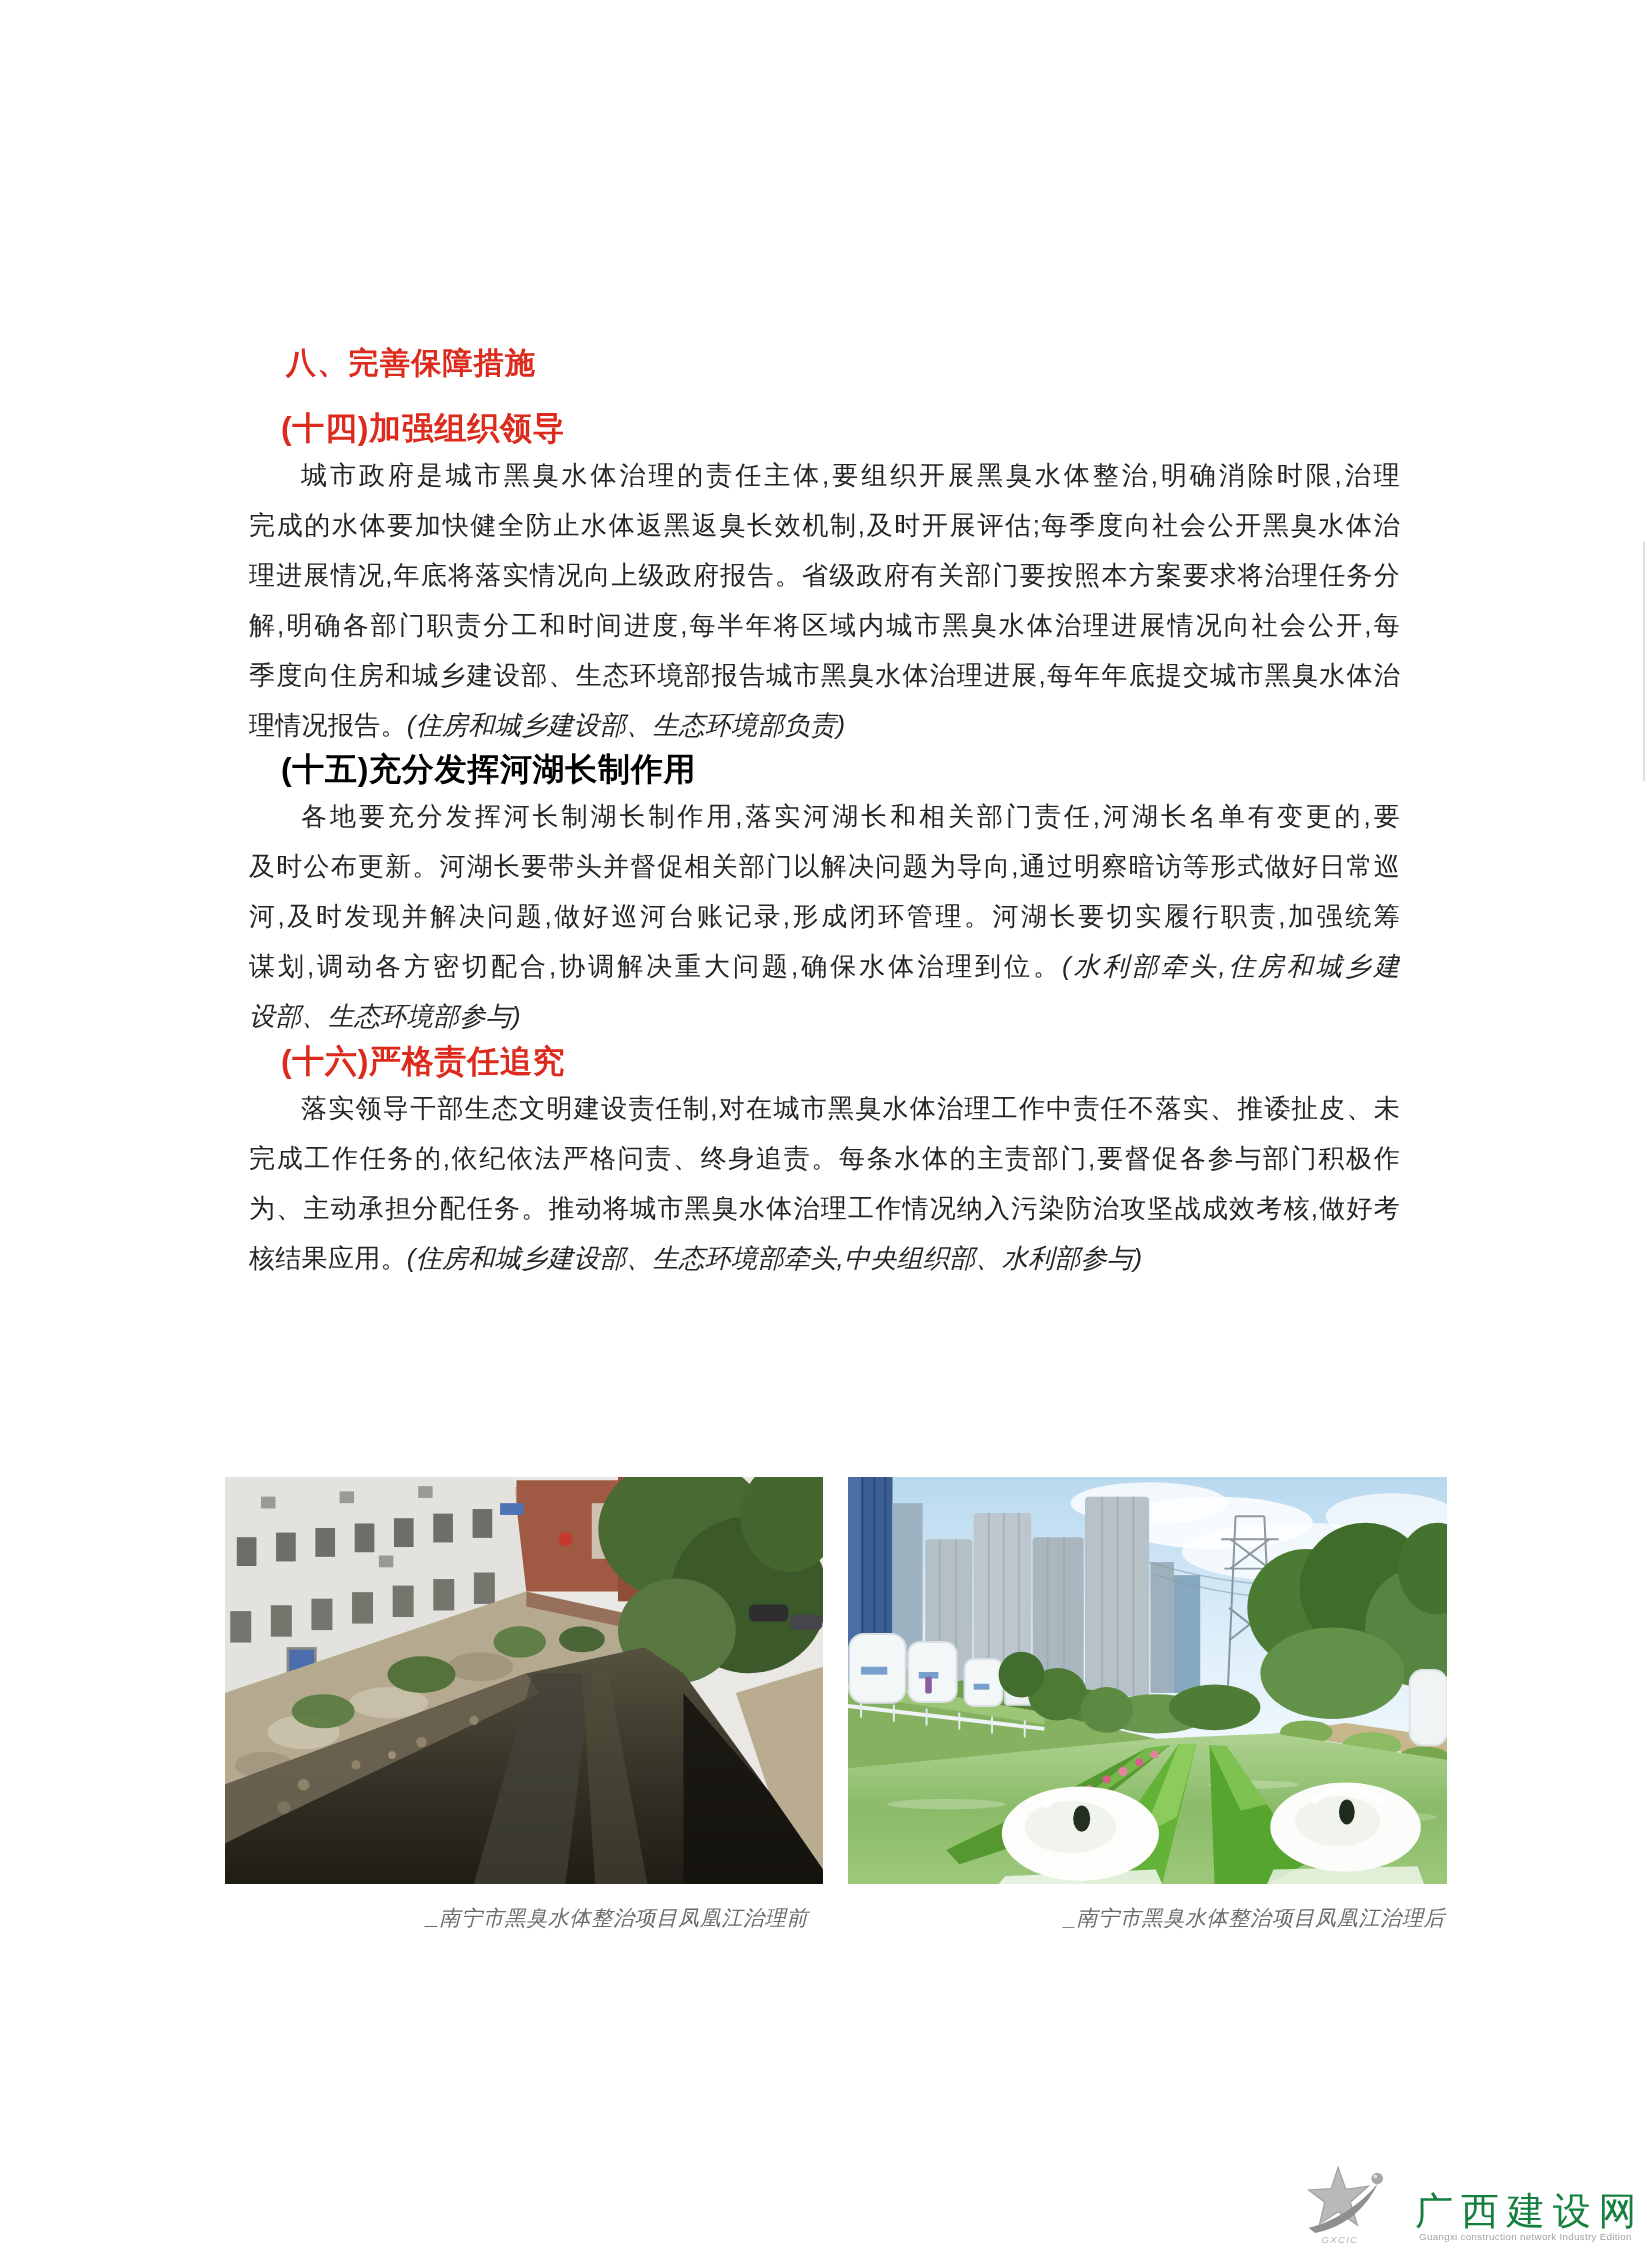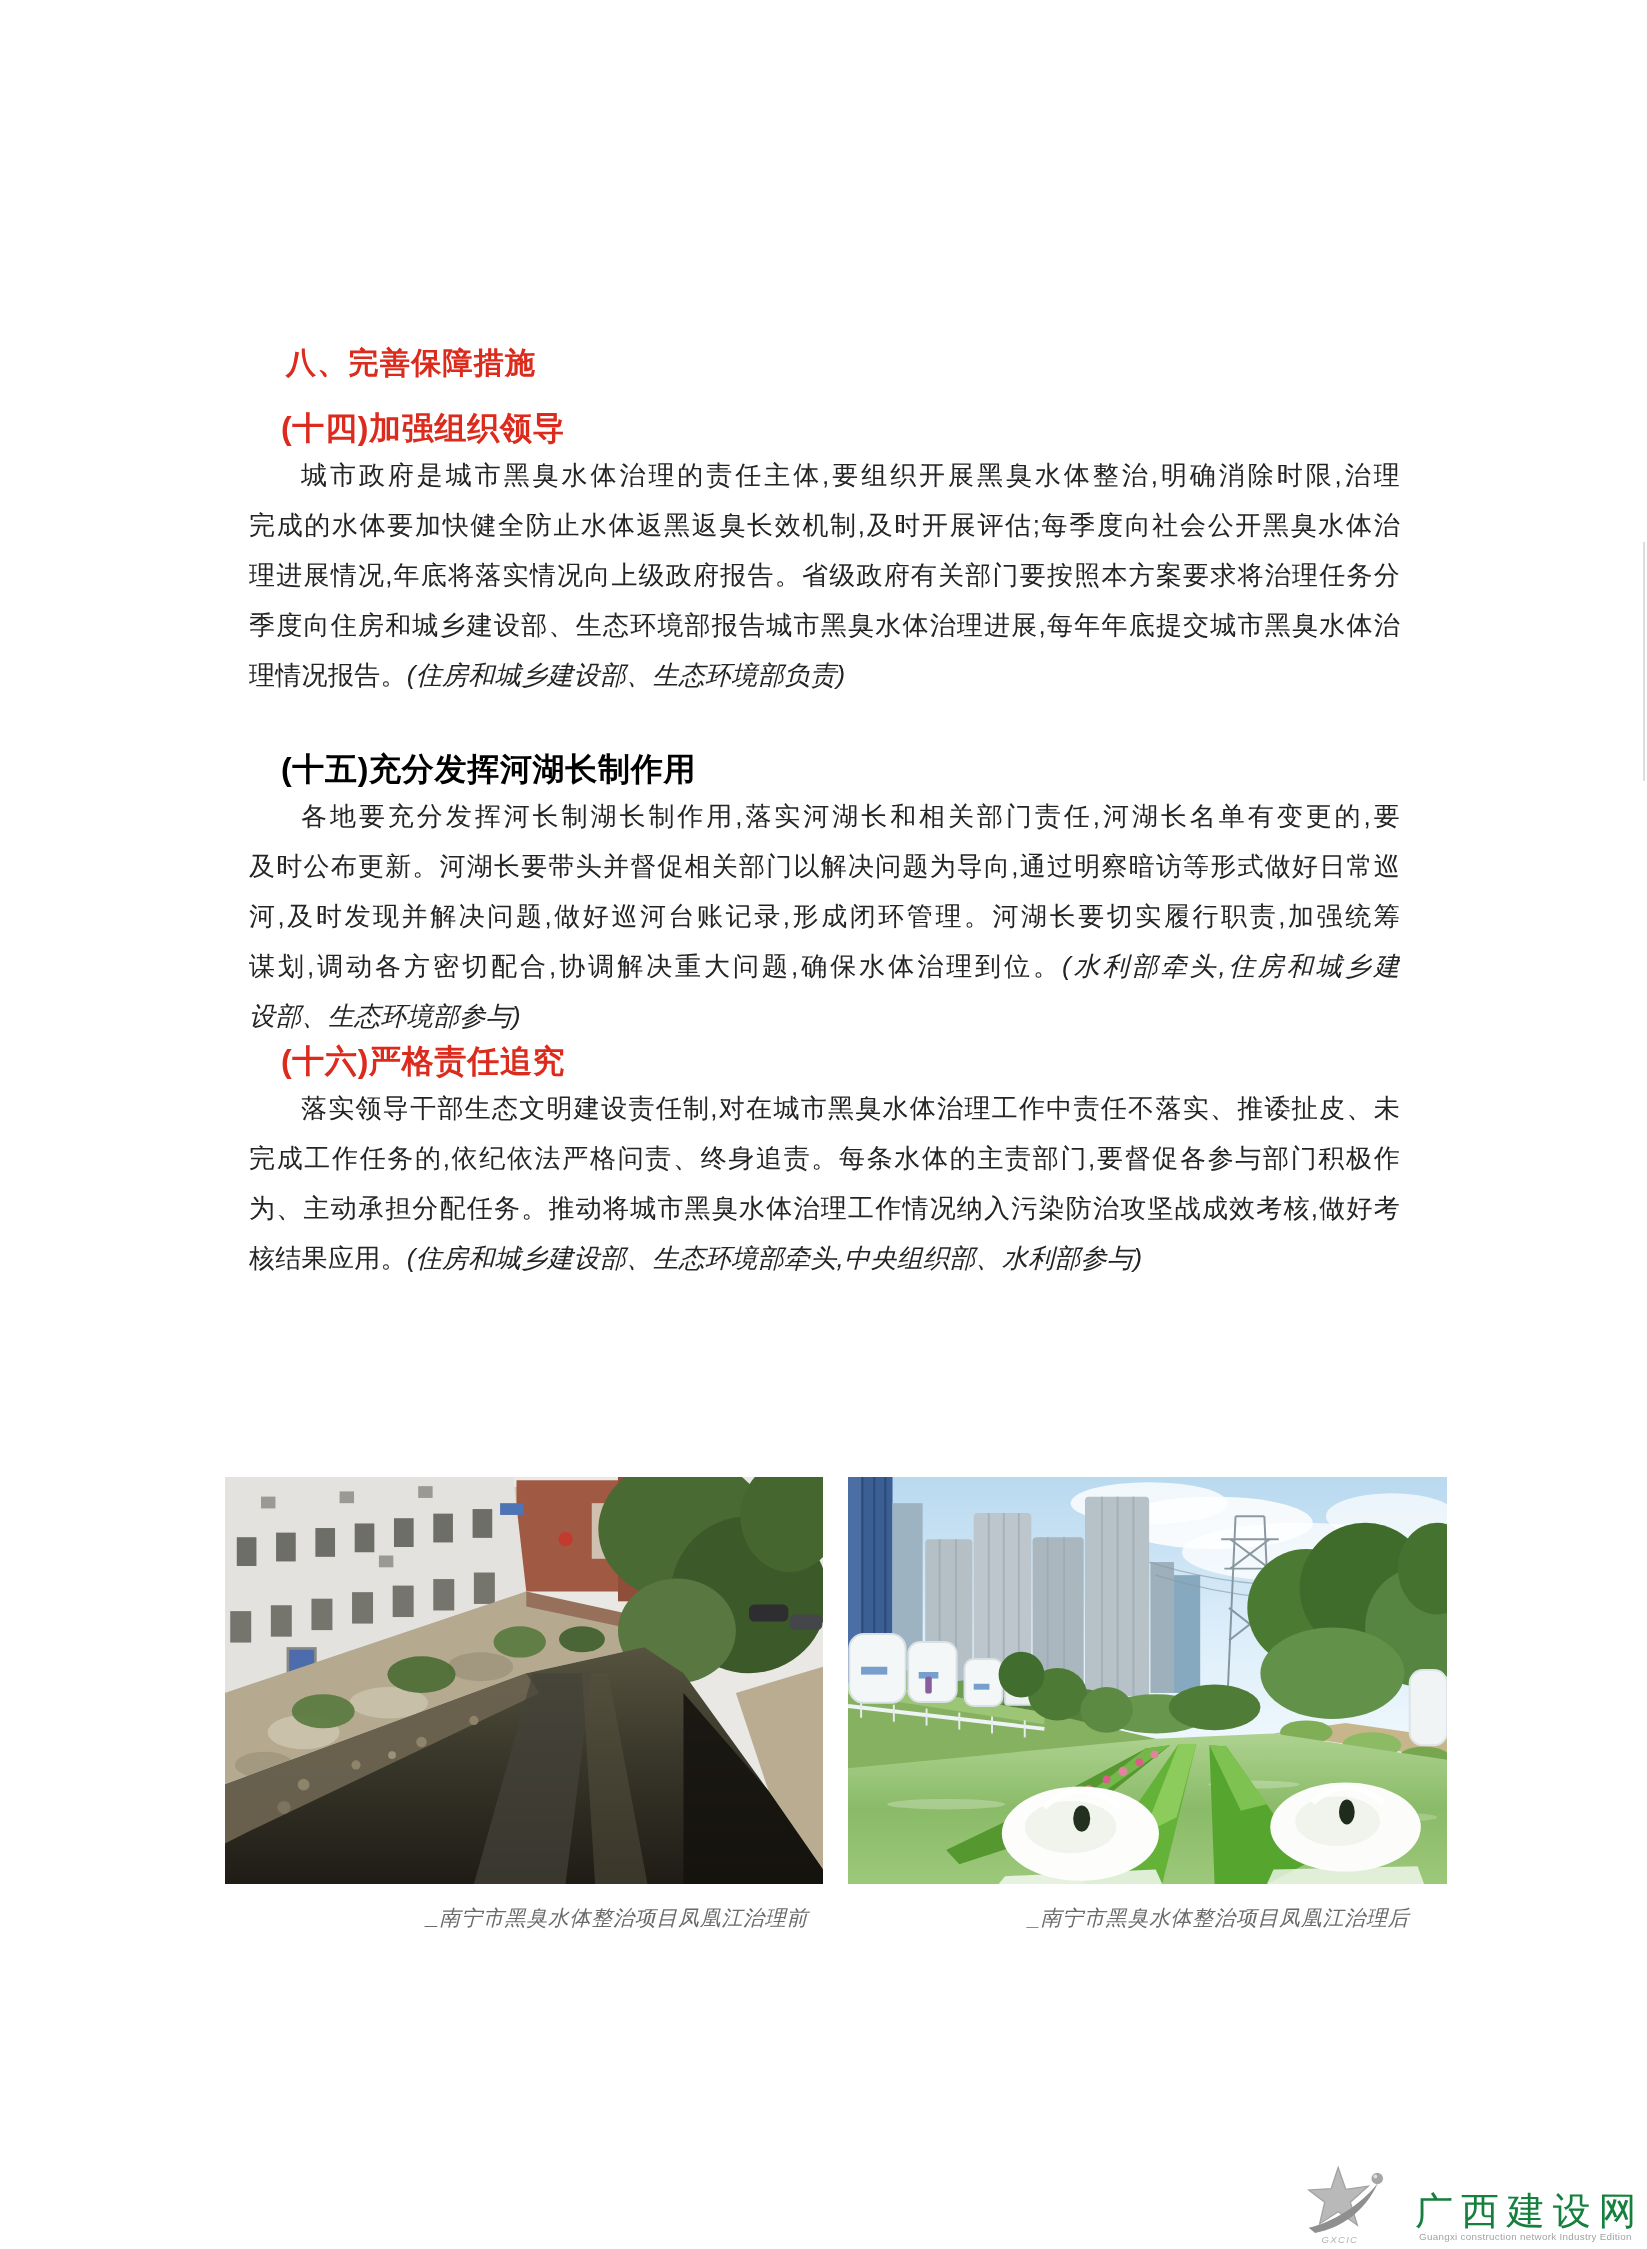--- a/index.html
+++ b/index.html
@@ -22,41 +22,42 @@
   .ln.ind{text-indent:52px;}
   .kai{font-style:italic;}
   
   .photo{position:absolute;top:1477px;height:407px;overflow:hidden;background:#dddddd;}
   .photo.before{left:225px;width:598px;}
   .photo.after{left:848px;width:599px;}
   .photo svg{display:block;width:100%;height:100%;}
   
   .caption{position:absolute;top:1904px;font-size:21px;font-style:italic;color:#6a6a6a;letter-spacing:0.7px;white-space:nowrap;}
   .caption.before{left:426px;font-family:Liberation Mono, monospace;}
-  .caption.after{left:1028px;}
+  .caption.after{left:1064px;}
   
   .edge-line{position:absolute;left:1643px;top:542px;width:2px;height:239px;background:#dedede;}
   
   .logo-star{position:absolute;left:1304px;top:2165px;width:85px;height:82px;}
   .logo-cn{position:absolute;left:1415px;top:2186px;font-size:38px;color:#15803d;letter-spacing:7.9px;
            font-family:"Liberation Serif",serif;white-space:nowrap;}
   .logo-en{position:absolute;left:1419px;top:2231px;font-size:9.8px;color:#a2a2a2;letter-spacing:0.3px;white-space:nowrap;}
 </style>
 </head>
 <body>
 
 <div class="page">
 
   <div class="h1" style="color:#dc2a1c">八、完善保障措施</div>
   <div class="h2 s14" style="color:#dc2a1c">(十四)加强组织领导</div>
 
   <div class="para p1">
     <div class="ln ind">城市政府是城市黑臭水体治理的责任主体,要组织开展黑臭水体整治,明确消除时限,治理</div>
     <div class="ln">完成的水体要加快健全防止水体返黑返臭长效机制,及时开展评估;每季度向社会公开黑臭水体治</div>
     <div class="ln">理进展情况,年底将落实情况向上级政府报告。省级政府有关部门要按照本方案要求将治理任务分</div>
+    <div class="ln">解,明确各部门职责分工和时间进度,每半年将区域内城市黑臭水体治理进展情况向社会公开,每</div>
     <div class="ln">季度向住房和城乡建设部、生态环境部报告城市黑臭水体治理进展,每年年底提交城市黑臭水体治</div>
     <div class="ln end"><span>理情况报告。</span><span class="kai">(住房和城乡建设部、生态环境部负责)</span></div>
   </div>
 
   <div class="h2 s15" style="color:#000000">(十五)充分发挥河湖长制作用</div>
 
   <div class="para p2">
     <div class="ln ind">各地要充分发挥河长制湖长制作用,落实河湖长和相关部门责任,河湖长名单有变更的,要</div>
     <div class="ln">及时公布更新。河湖长要带头并督促相关部门以解决问题为导向,通过明察暗访等形式做好日常巡</div>
     <div class="ln">河,及时发现并解决问题,做好巡河台账记录,形成闭环管理。河湖长要切实履行职责,加强统筹</div>

